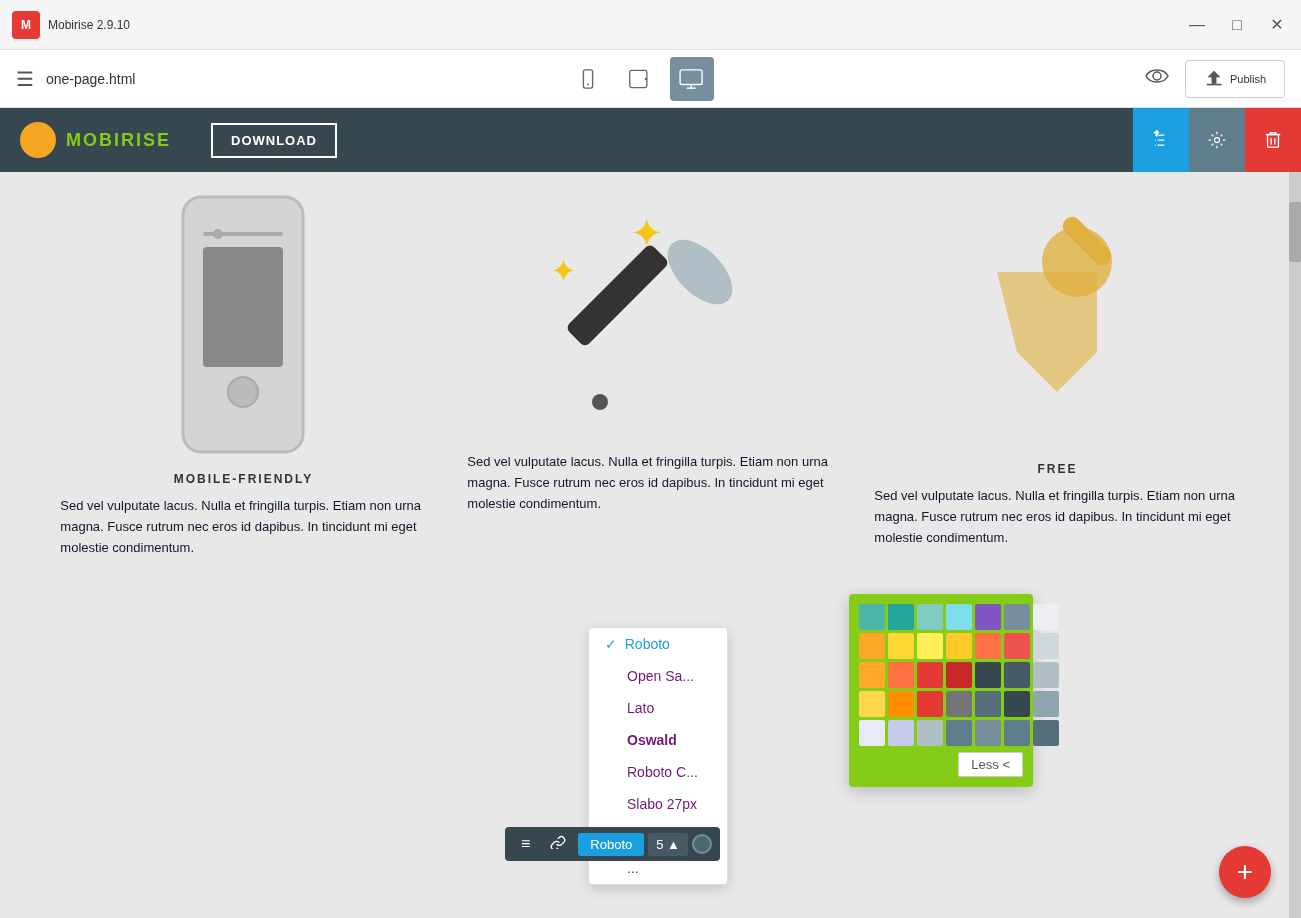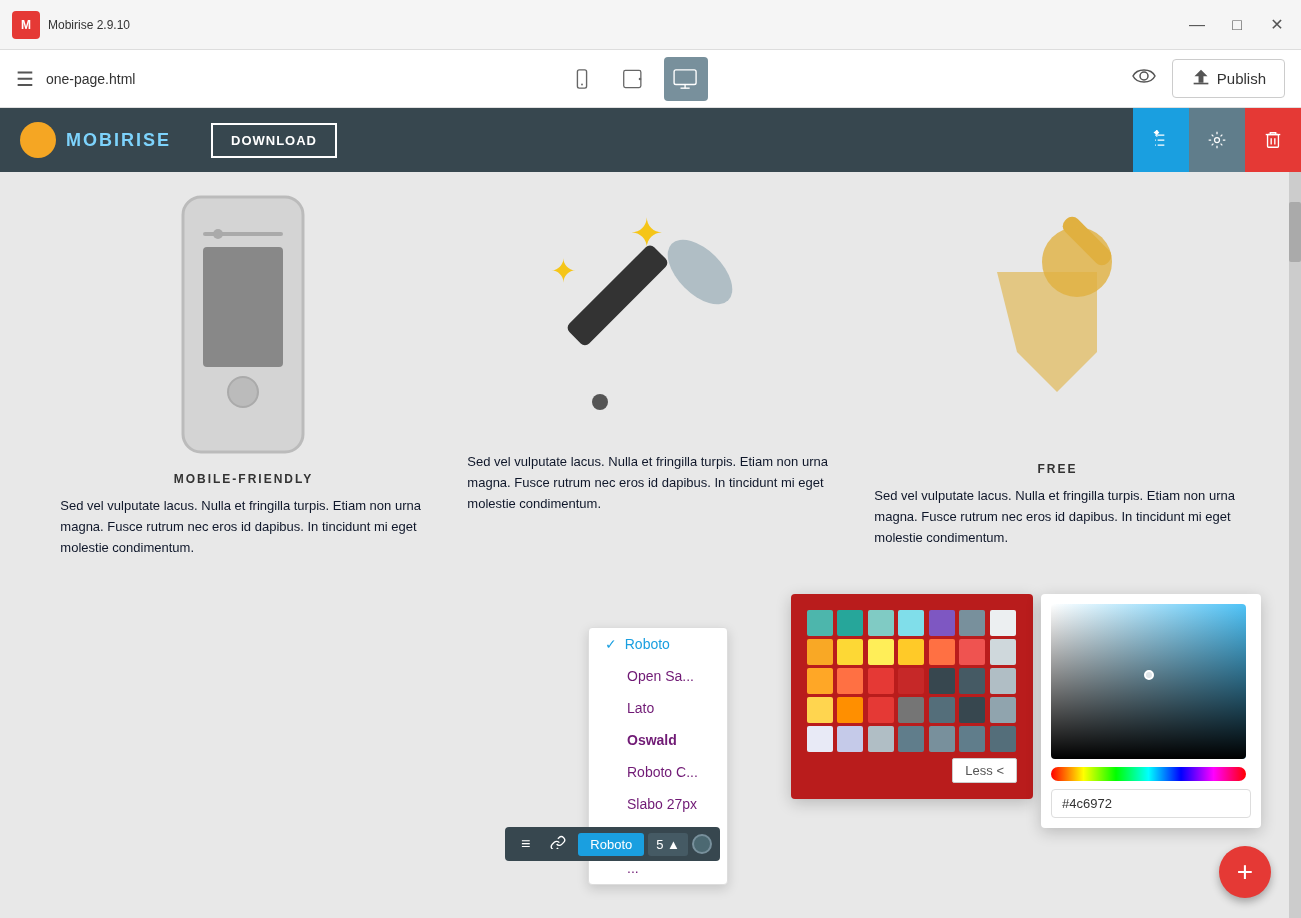--- a/index.html
+++ b/index.html
@@ -31,31 +31,31 @@
       width: 44px; height: 44px; display: flex; align-items: center; justify-content: center;
       border-radius: 4px; cursor: pointer; color: #555; font-size: 20px;
       background: transparent; border: none;
     }
     .device-btn.active { background: #78909c; color: white; }
     .toolbar-right { display: flex; align-items: center; gap: 16px; }
     .preview-btn { font-size: 20px; color: #555; cursor: pointer; }
     .publish-btn {
       display: flex; align-items: center; gap: 6px;
       background: white; border: 1px solid #ccc; padding: 8px 18px;
-      border-radius: 4px; cursor: pointer; font-size: 15px; color: #333;
+      border-radius: 4px; cursor: pointer; font-size: 11px; color: #333;
     }
 
     
     .nav-bar {
       background: #37474f; height: 64px; display: flex; align-items: center;
       padding: 0 20px; position: relative;
     }
     .nav-logo { display: flex; align-items: center; gap: 10px; margin-right: 40px; }
     .nav-logo-circle { width: 36px; height: 36px; background: #f5a623; border-radius: 50%; }
-    .nav-logo-text { color: #7dd3fc; font-size: 18px; font-weight: bold; letter-spacing: 2px; }
+    .nav-logo-text { color: #84cc16; font-size: 18px; font-weight: bold; letter-spacing: 2px; }
     .nav-links { display: flex; gap: 30px; flex: 1; justify-content: center; }
     .nav-link { color: rgba(255,255,255,0.85); font-size: 13px; letter-spacing: 1px; cursor: pointer; text-transform: uppercase; }
     .nav-download {
       border: 2px solid white; color: white; padding: 8px 18px;
       font-size: 13px; font-weight: bold; letter-spacing: 1px; cursor: pointer; text-transform: uppercase;
     }
     .nav-actions {
       position: absolute; right: 0; top: 0; display: flex; height: 100%;
     }
     .nav-action-btn {
@@ -337,21 +337,21 @@
       <svg width="16" height="14" viewBox="0 0 24 20" fill="none" stroke="white" stroke-width="2">
           <path d="M10 13a5 5 0 0 0 7.54.54l3-3a5 5 0 0 0-7.07-7.07l-1.72 1.71"></path>
           <path d="M14 11a5 5 0 0 0-7.54-.54l-3 3a5 5 0 0 0 7.07 7.07l1.71-1.71"></path>
         </svg>
     </button>
     <div class="font-selector">Roboto</div>
     <div class="size-selector">5 ▲</div>
     <div class="color-circle" style="background:#4c6972;"></div>
   </div>
 
-  <div style="position:absolute;right:268px;top:422px;background:#b91c1c;border-radius:4px;box-shadow:0 4px 16px rgba(0,0,0,0.2);z-index:102;padding:16px;width:242px;">
+  <div style="position:absolute;right:268px;top:422px;background:#84cc16;border-radius:4px;box-shadow:0 4px 16px rgba(0,0,0,0.2);z-index:102;padding:10px;width:184px;">
     <div style="display:grid;grid-template-columns:repeat(7,1fr);gap:3px;margin-bottom:6px;">
 
       <div class="swatch" style="background:#4db6ac;"></div>
       <div class="swatch" style="background:#26a69a;"></div>
       <div class="swatch" style="background:#80cbc4;"></div>
       <div class="swatch" style="background:#80deea;"></div>
       <div class="swatch" style="background:#7e57c2;"></div>
       <div class="swatch" style="background:#78909c;"></div>
       <div class="swatch" style="background:#eceff1;"></div>
 
@@ -385,33 +385,20 @@
       <div class="swatch" style="background:#607d8b;"></div>
       <div class="swatch" style="background:#78909c;"></div>
       <div class="swatch" style="background:#607d8b;"></div>
       <div class="swatch" style="background:#546e7a;"></div>
     </div>
     <div style="display:flex;justify-content:flex-end;margin-top:4px;">
       <button class="less-btn" style="position:static;">Less &lt;</button>
     </div>
   </div>
 
-  <div style="position:absolute;right:40px;top:422px;background:white;border-radius:4px;box-shadow:0 4px 16px rgba(0,0,0,0.2);z-index:102;padding:10px;width:220px;">
-    
-    <div style="width:195px;height:155px;position:relative;border-radius:4px;overflow:hidden;margin-bottom:8px;cursor:crosshair;">
-      <div style="width:100%;height:100%;background:linear-gradient(to right,#fff,#4fc3f7);position:absolute;"></div>
-      <div style="position:absolute;top:0;left:0;right:0;bottom:0;background:linear-gradient(to bottom,transparent,#000);"></div>
-
-      <div style="position:absolute;width:10px;height:10px;border-radius:50%;background:rgba(255,255,255,0.8);border:2px solid white;top:46%;left:50%;transform:translate(-50%,-50%);"></div>
-    </div>
-    
-    <div style="width:195px;height:14px;border-radius:7px;margin-bottom:8px;background:linear-gradient(to right,#f00,#ff0,#0f0,#0ff,#00f,#f0f,#f00);cursor:pointer;"></div>
-    
-    <input type="text" class="color-hex-input" value="#4c6972" style="width: 100%; padding: 6px 10px; border: 1px solid rgb(221, 221, 221); border-radius: 4px; font-size: 13px; color: rgb(51, 51, 51); outline: none;">
-  </div>
 
   <div class="scrollbar">
     <div class="scroll-thumb"></div>
   </div>
 
   <div class="fab">+</div>
 
 </div>
 
 </body></html>

